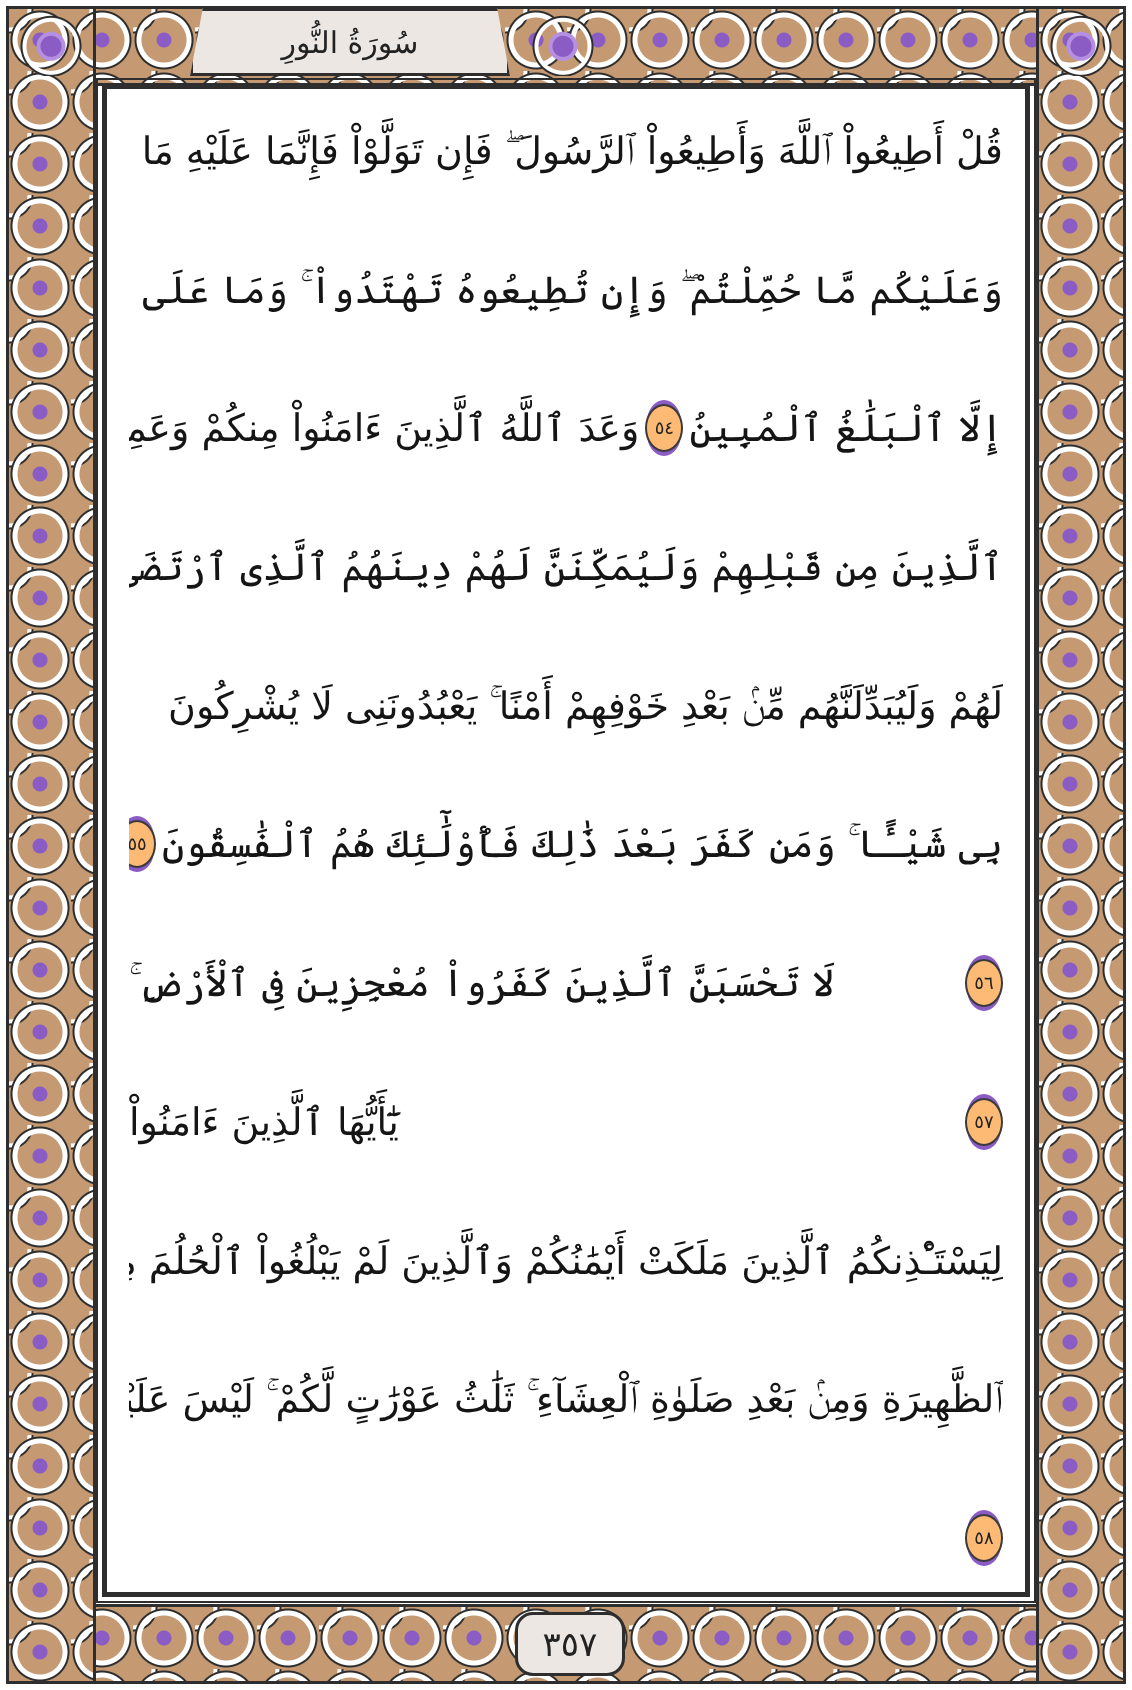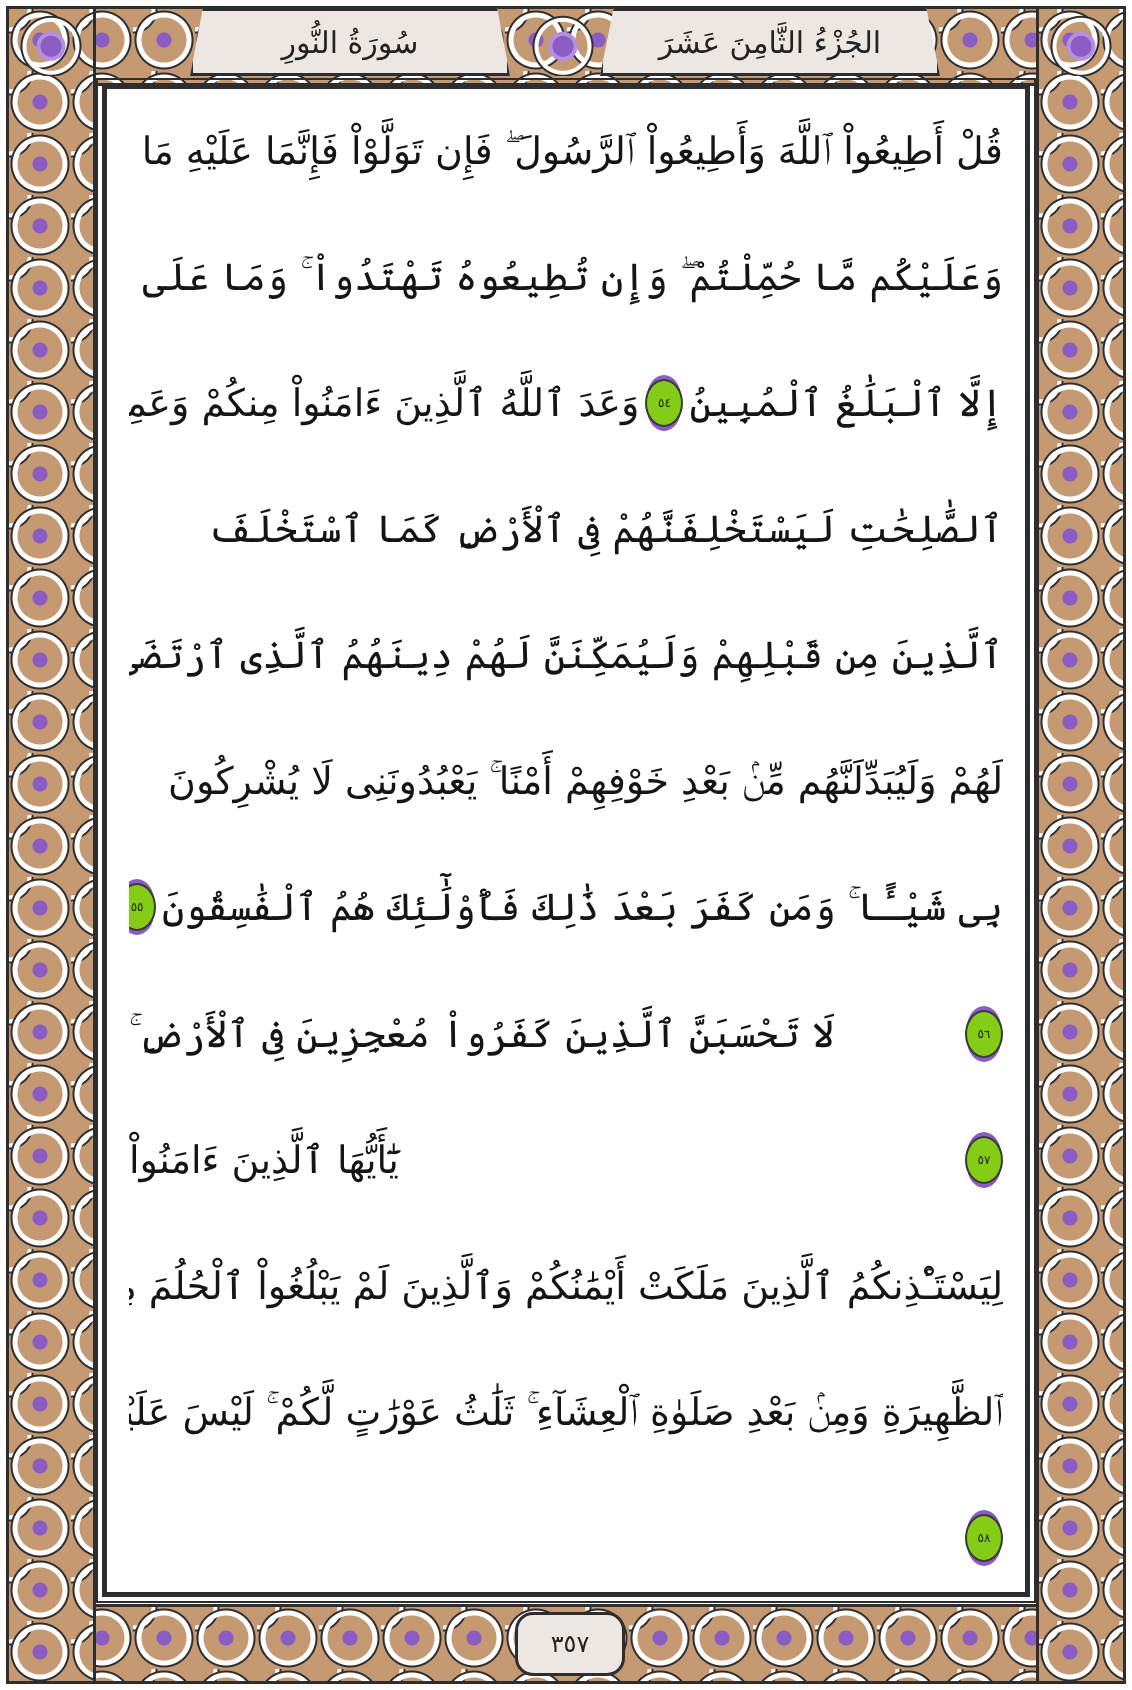--- a/index.html
+++ b/index.html
@@ -46,66 +46,60 @@
   .line {
     direction:rtl; text-align:justify; text-align-last:justify;
     font-family:"DejaVu Serif", serif; font-size:38px; line-height:88px; height:88px;
     color:#151515; white-space:nowrap; overflow:hidden;
     display:flex; align-items:center; justify-content:space-between; gap:6px;
   }
   .seg { white-space:nowrap; }
   .ayah-marker {
     display:inline-flex; align-items:center; justify-content:center;
     width:34px; height:44px; border-radius:50%;
-    background:#84cc16; border:2px solid #3a3a3a; box-shadow:0 -6px 0 -2px #8a5cc4, 0 6px 0 -2px #8a5cc4;
-    font-family:"DejaVu Sans", sans-serif; font-size:12px; color:#222; flex:0 0 auto;
+    background:#fdba74; border:2px solid #3a3a3a; box-shadow:0 -6px 0 -2px #8a5cc4, 0 6px 0 -2px #8a5cc4;
+    font-family:"DejaVu Sans", sans-serif; font-size:18px; color:#222; flex:0 0 auto;
   }
 
   .page-number-box {
     position:absolute; left:515px; top:1612px; width:110px; height:64px;
     background:#ece7e2; border:3px solid #2e2e2e; border-radius:18px; box-sizing:border-box;
     display:flex; align-items:center; justify-content:center;
-    font-family:"DejaVu Sans", sans-serif; font-size:24px; color:#222;
+    font-family:"DejaVu Sans", sans-serif; font-size:34px; color:#222;
   }
 </style>
 </head>
 <body>
 
 <div class="frame">
   <div class="border-band band-top"></div>
   <div class="border-band band-bottom"></div>
   <div class="border-band band-left"></div>
   <div class="border-band band-right"></div>
 
   <div class="header-ornament" style="left:8px;"></div>
   <div class="header-ornament" style="left:520px;"></div>
   <div class="header-ornament" style="left:1038px;"></div>
 
   <div class="header-cartouche cartouche-surah">
     <span class="header-text">سُورَةُ النُّورِ</span>
   </div>
-  <div class="header-cartouche cartouche-juz">
-    <span class="header-text">الجُزْءُ الثَّامِنَ عَشَرَ</span>
-  </div>
 
   <div class="text-panel">
     <div class="text-lines">
       <div class="line">
         <span class="seg">قُلْ أَطِيعُواْ ٱللَّهَ وَأَطِيعُواْ ٱلرَّسُولَ ۖ فَإِن تَوَلَّوْاْ فَإِنَّمَا عَلَيْهِ مَا حُمِّلَ</span>
       </div>
       <div class="line">
         <span class="seg">وَعَلَيْكُم مَّا حُمِّلْتُمْ ۖ وَإِن تُطِيعُوهُ تَهْتَدُواْ ۚ وَمَا عَلَى ٱلرَّسُولِ</span>
       </div>
       <div class="line">
         <span class="seg">إِلَّا ٱلْبَلَٰغُ ٱلْمُبِينُ</span>
         <span class="ayah-marker">٥٤</span>
         <span class="seg">وَعَدَ ٱللَّهُ ٱلَّذِينَ ءَامَنُواْ مِنكُمْ وَعَمِلُواْ</span>
-      </div>
-      <div class="line">
-        <span class="seg">ٱلصَّٰلِحَٰتِ لَيَسْتَخْلِفَنَّهُمْ فِى ٱلْأَرْضِ كَمَا ٱسْتَخْلَفَ</span>
       </div>
       <div class="line">
         <span class="seg">ٱلَّذِينَ مِن قَبْلِهِمْ وَلَيُمَكِّنَنَّ لَهُمْ دِينَهُمُ ٱلَّذِى ٱرْتَضَىٰ</span>
       </div>
       <div class="line">
         <span class="seg">لَهُمْ وَلَيُبَدِّلَنَّهُم مِّنۢ بَعْدِ خَوْفِهِمْ أَمْنًا ۚ يَعْبُدُونَنِى لَا يُشْرِكُونَ</span>
       </div>
       <div class="line">
         <span class="seg">بِى شَيْـًٔا ۚ وَمَن كَفَرَ بَعْدَ ذَٰلِكَ فَأُوْلَٰٓئِكَ هُمُ ٱلْفَٰسِقُونَ</span>
         <span class="ayah-marker">٥٥</span>

